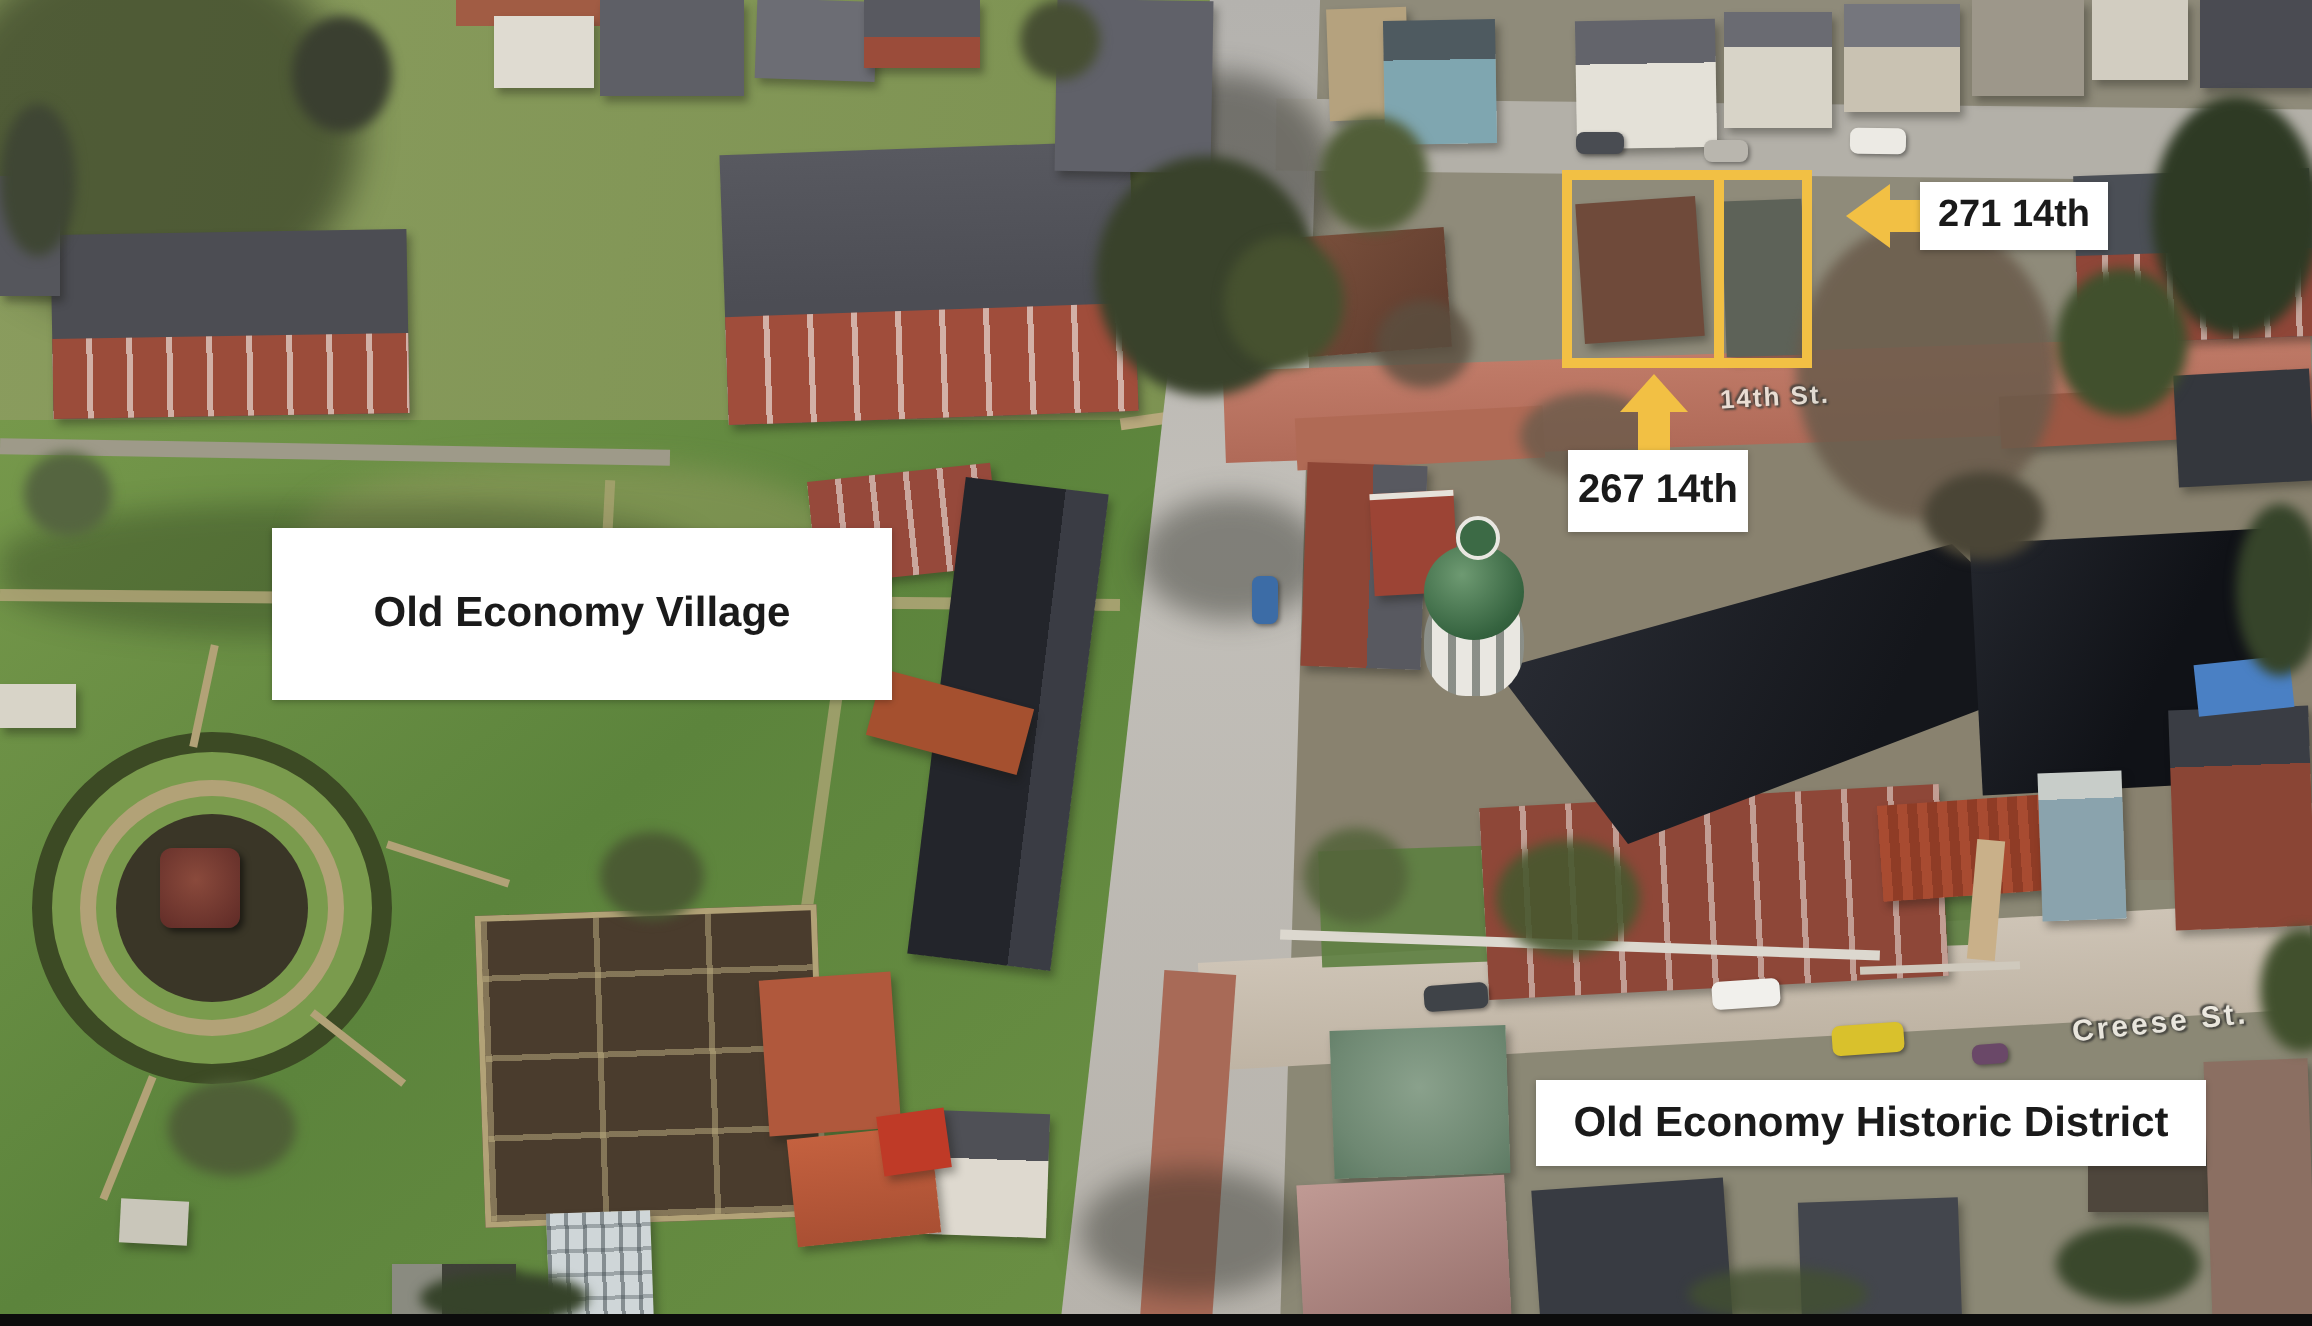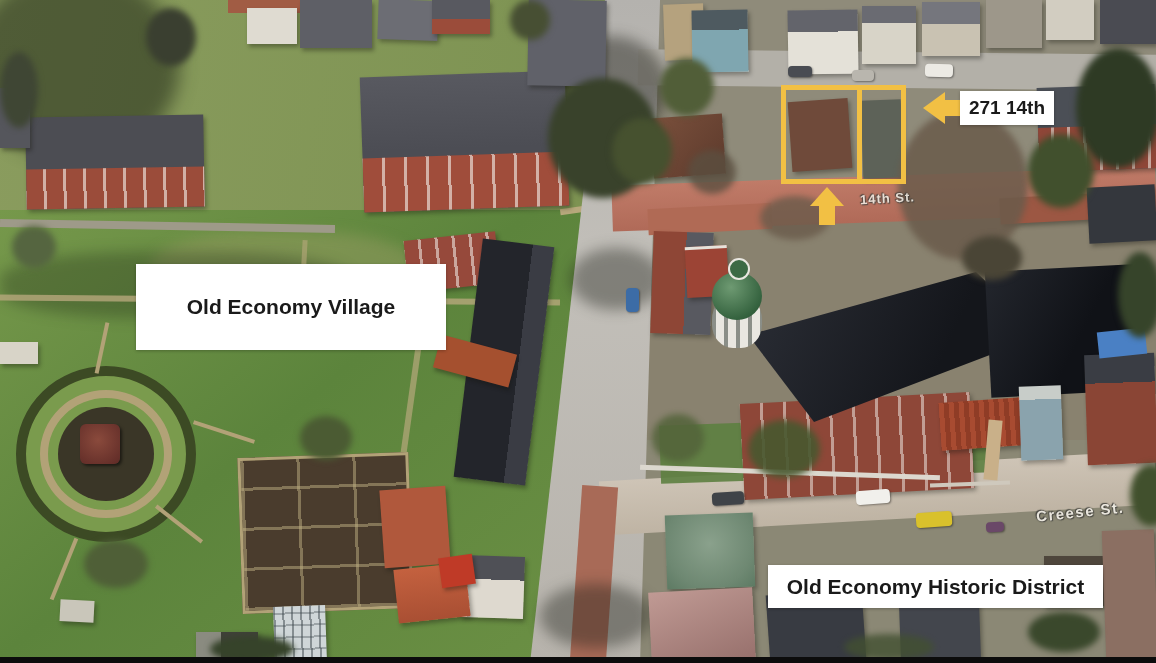--- a/index.html
+++ b/index.html
@@ -170,22 +170,25 @@
     <div class="arrow-part" style="left:20px;top:8px;width:17px;height:16px;background:#F2C044;"></div>
   </div>
   <div class="annot-label" style="left:960px;top:91px;width:94px;height:34px;font-size:19px;">
     <span>271 14th</span>
   </div>
 
   <div class="abs" style="left:810px;top:187px;width:34px;height:38px;z-index:20;">
     <div class="arrow-part" style="left:0;top:0;width:0;height:0;border-left:17px solid transparent;border-right:17px solid transparent;border-bottom:19px solid #F2C044;"></div>
     <div class="arrow-part" style="left:9px;top:18px;width:16px;height:20px;background:#F2C044;"></div>
   </div>
+  <div class="annot-label" style="left:784px;top:225px;width:90px;height:41px;font-size:20px;">
+    <span>267 14th</span>
+  </div>
 
   <div class="annot-label" style="left:136px;top:264px;width:310px;height:86px;font-size:21px;flex-direction:column;gap:20px;">
     <span>Old Economy Village</span>
   </div>
 
-  <div class="annot-label" style="left:768px;top:540px;width:335px;height:43px;font-size:21px;margin-top:25px;">
+  <div class="annot-label" style="left:768px;top:540px;width:335px;height:43px;font-size:21px;">
     <span>Old Economy Historic District</span>
   </div>
 
 </div>
 
 </body></html>

